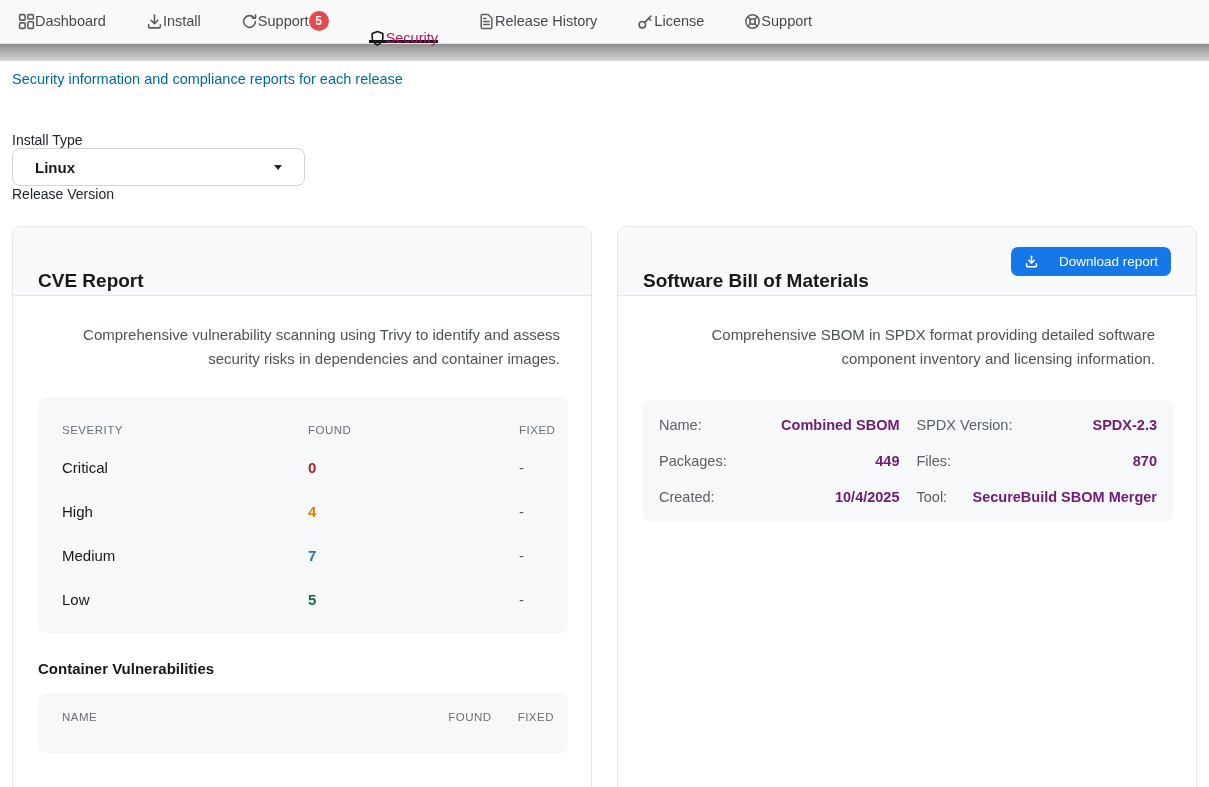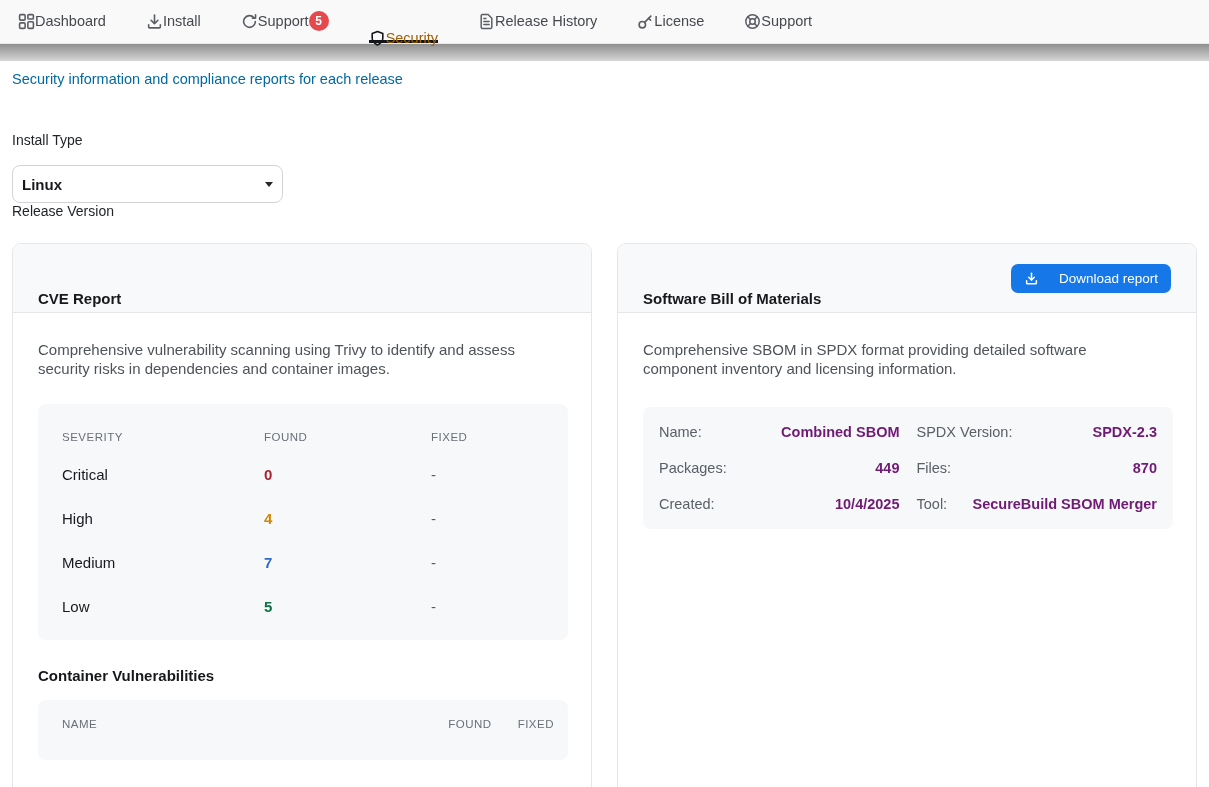--- a/index.html
+++ b/index.html
@@ -24,21 +24,21 @@
     display: flex;
     align-items: center;
     font-size: 14.5px;
     color: #45494e;
     cursor: pointer;
     border-bottom: 3px solid transparent;
     padding-top: 2px;
   }
   .nav-item .nicon { display: flex; align-items: center; }
   .nav-item svg { stroke: #5a5e63; }
-  .nav-item.active { color: #a16207; font-weight: 500; border-bottom-color: #131518; margin-top: 34px; }
+  .nav-item.active { color: #be185d; font-weight: 500; border-bottom-color: #131518; margin-top: 34px; }
   .nav-item.active svg { stroke: #131518; }
   .nav-badge {
     background: #e5484d;
     color: #fff;
     width: 20px; height: 20px;
     border-radius: 50%;
     font-size: 12px;
     font-weight: 600;
     display: flex; align-items: center; justify-content: center;
   }
@@ -51,27 +51,27 @@
   
   main { padding: 0 12px; }
   h1.page-title { margin-top: 33px; font-size: 29px; font-weight: 700; color: #17191c; letter-spacing: -0.3px; }
   p.page-subtitle { margin-top: 10px; font-size: 14.5px; color: #0369a1; }
 
   
   .filters { display: flex; margin-top: 45px; flex-direction: column; }
   .filter-col { width: 605px; }
   .filter-label { display: block; font-size: 14px; color: #22262a; }
   .select {
-    margin-top: 17px;
-    width: 271px; height: 38px;
+    margin-top: 0;
+    width: 293px; height: 38px;
     background: #fff;
     border: 1px solid #d0d4d9;
     border-radius: 8px;
     display: flex; align-items: center;
-    padding: 0 9px;
+    padding: 0 22px;
     cursor: pointer;
   }
   .sel-value { font-size: 15px; font-weight: 700; color: #17191c; }
   .sel-right { margin-left: auto; display: flex; align-items: center; gap: 6px; }
   .seq { font-size: 12px; color: #9aa0a6; }
   .caret {
     width: 0; height: 0;
     border-left: 4.5px solid transparent;
     border-right: 4.5px solid transparent;
     border-top: 5.5px solid #24282c;
@@ -88,39 +88,40 @@
     background: #fff;
     overflow: hidden;
   }
   .card-header {
     height: 69px;
     background: #f8f9fa;
     border-bottom: 1px solid #e4e6ea;
     display: flex; align-items: center;
     padding: 0 25px;
   }
-  .card-header h2 { font-size: 15px; font-weight: 600; color: #16181b; margin-top: 40px; }
+  .card-header h2 { font-size: 19px; font-weight: 600; color: #16181b; margin-top: 40px; }
   .card-body { padding: 27px 25px 0 25px; }
-  .desc { font-size: 15px; line-height: 19px; color: #4d5359; }
+  .desc { font-size: 15px; line-height: 24px; color: #4d5359; text-align: right; }
   .desc.left { width: 522px; }
   .desc.right { width: 512px; }
 
   
   .sev-table {
     margin-top: 26px;
     width: 530px;
     background: #f7f8fa;
     border-radius: 8px;
     padding: 18px 0 12px 0;
   }
   .sev-head, .sev-row {
     display: grid;
     grid-template-columns: 202px 167px 1fr;
     padding: 0 24px;
     align-items: center;
+    gap: 44px;
   }
   .sev-head { height: 30px; }
   .sev-head span {
     font-size: 11.5px; font-weight: 500; letter-spacing: 0.5px;
     color: #697077; text-transform: uppercase;
   }
   .sev-row { height: 44px; font-size: 15px; }
   .sev-name { color: #17191d; }
   .sev-found { font-weight: 600; }
   .sev-fixed { color: #555a60; }

